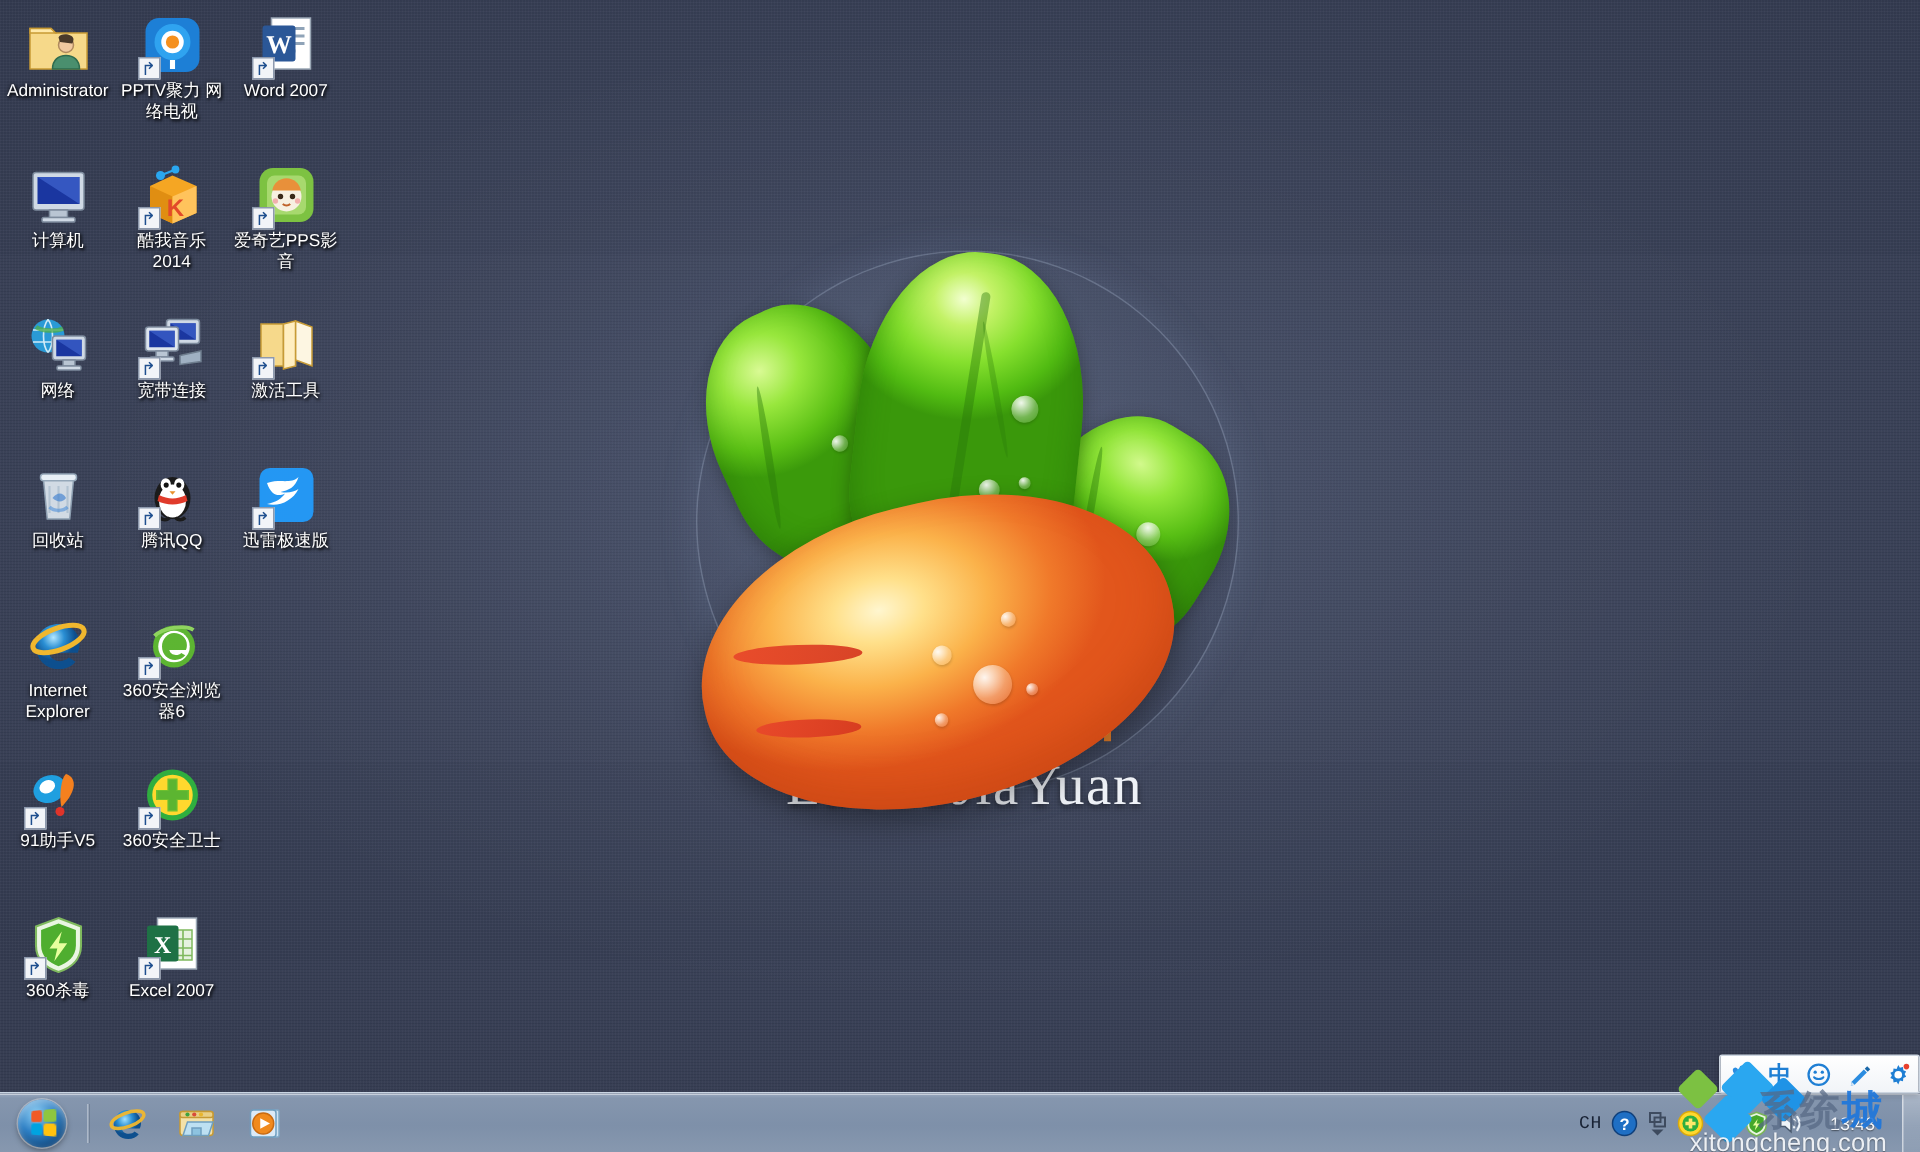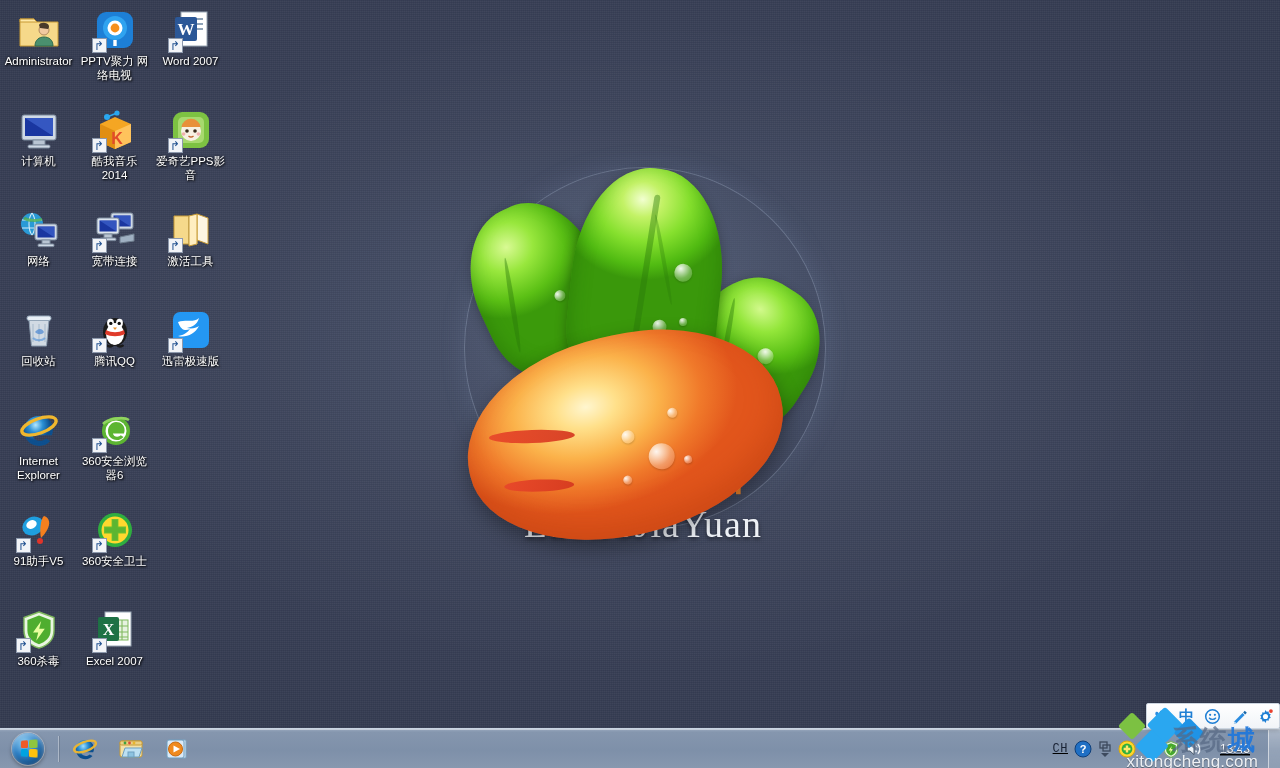--- a/index.html
+++ b/index.html
@@ -127,21 +127,21 @@
     font-size:11px; color:#1f4f8f; line-height:1;
   }
   .shortcut-arrow::after{ content:"↰"; transform:scaleX(-1) rotate(0deg); font-size:12px; }
 
   
   #taskbar {
     position:absolute; left:0; bottom:0; width:1280px; height:40px;
     background:linear-gradient(180deg,#9aa9bf 0%, #8596ae 8%, #7e90a9 55%, #8798af 100%);
     border-top:1px solid #c9d4e2;
     box-shadow:inset 0 1px 0 rgba(255,255,255,.45);
-    display:flex; align-items:center;text-decoration:underline;
+    display:flex; align-items:center;
   }
   #start-button {
     width:54px; height:38px; margin-left:1px;
     display:flex; align-items:center; justify-content:center; cursor:pointer;
   }
   .start-orb {
     width:32px; height:32px; border-radius:50%;
     background:radial-gradient(circle at 38% 30%, #8fd0f5 0%, #2d7fc4 42%, #134a80 78%, #0b2f54 100%);
     box-shadow:0 0 0 1px rgba(255,255,255,.35), 0 2px 4px rgba(0,0,0,.4),
                inset 0 2px 5px rgba(255,255,255,.45);

